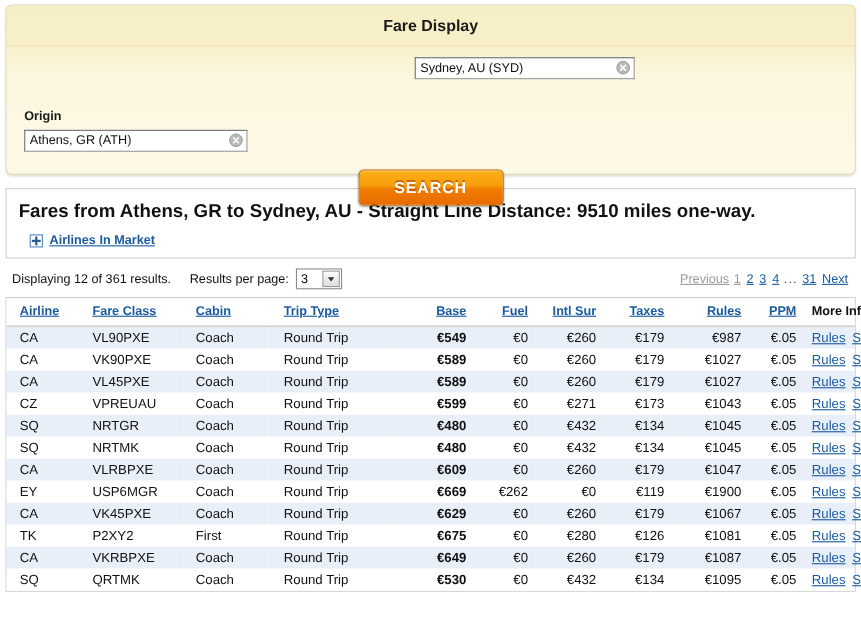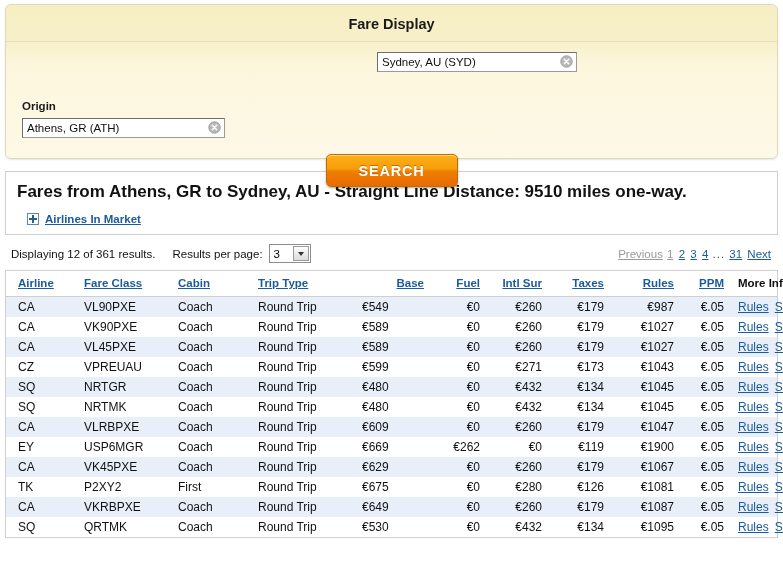--- a/index.html
+++ b/index.html
@@ -239,21 +239,21 @@
     padding: 3px 0 3px 0;
     white-space: nowrap;
   }
   tbody tr.odd td  { background: #e9eff9; }
   tbody tr.even td { background: #ffffff; }
 
   .c-airline    { width: 52px;  text-align: left;  padding-left: 12px !important; }
   .c-fareclass  { width: 82px;  text-align: left;  padding-left: 14px !important; }
   .c-cabin      { width: 66px;  text-align: left;  padding-left: 12px !important; }
   .c-triptype   { width: 104px; text-align: left;  padding-left: 14px !important; }
-  .c-base       { width: 62px;  text-align: left; padding-right: 8px !important; }
+  .c-base       { width: 62px;  text-align: right; padding-right: 8px !important; font-weight: bold; }
   .c-fuel       { width: 48px;  text-align: right; padding-right: 6px !important; }
   .c-intlsur    { width: 56px;  text-align: right; padding-right: 6px !important; }
   .c-taxes      { width: 56px;  text-align: right; padding-right: 8px !important; }
   .c-total      { width: 62px;  text-align: right; padding-right: 6px !important; }
   .c-ppm        { width: 44px;  text-align: right; padding-right: 6px !important; }
   .c-more       { text-align: left; padding-left: 8px !important; }
 
   thead .c-base, thead .c-fuel, thead .c-intlsur, thead .c-taxes,
   thead .c-total, thead .c-ppm { text-align: right; }
   thead .c-airline, thead .c-fareclass, thead .c-cabin, thead .c-triptype { text-align: left; }

